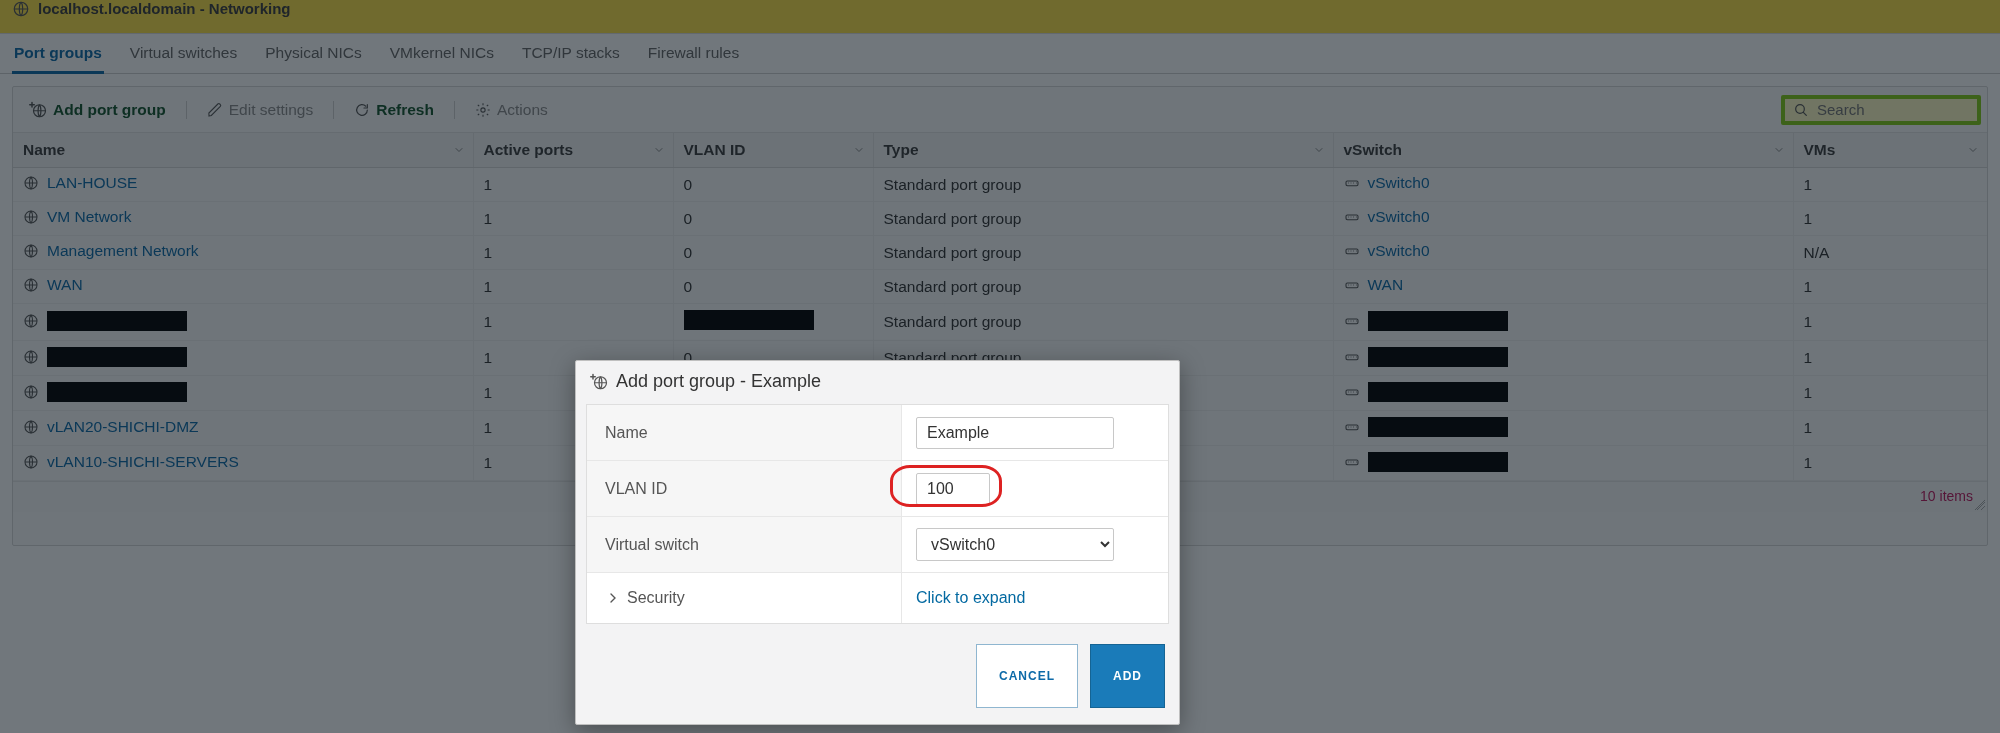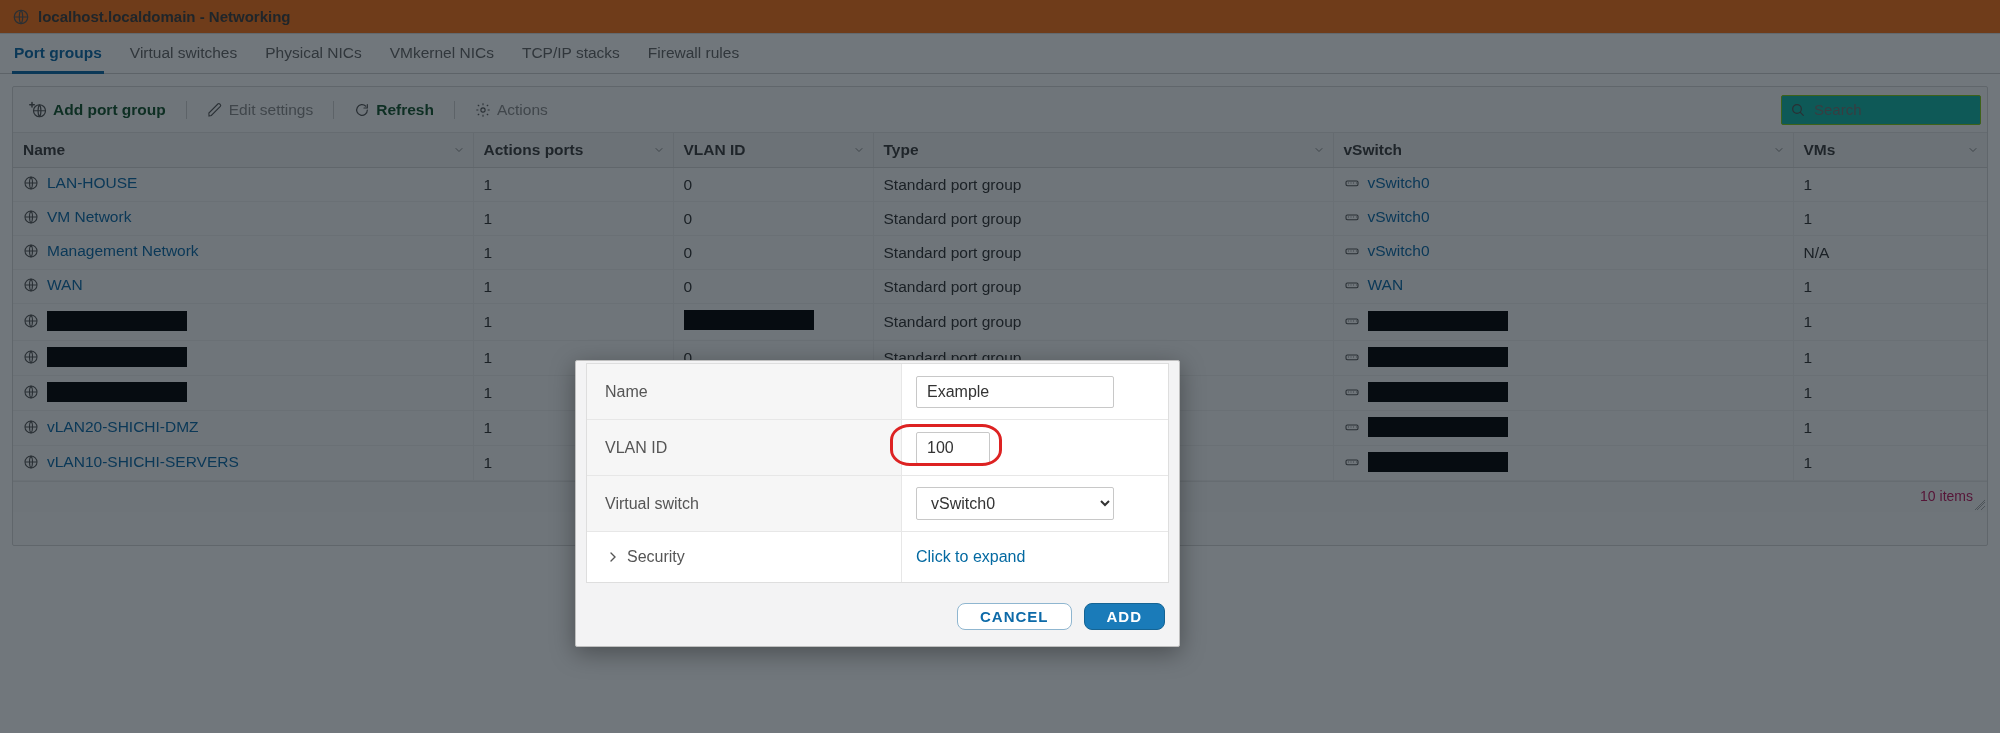--- a/index.html
+++ b/index.html
@@ -7,25 +7,24 @@
     margin: 0; padding: 0;
     width: 2000px; height: 733px;
     font-family: "Helvetica Neue", Helvetica, Arial, sans-serif;
     font-size: 17px;
     color: #333;
     background: #fff;
     overflow: hidden;
   }
   
   .titlebar {
-    background: #f97316;
+    background: #fde047;
     border-bottom: 1px solid #ddd;
     height: 34px;
     display: flex;
-    align-items: center;
     padding: 0 12px;
     gap: 8px;
   }
   .titlebar .icon {
     width: 18px; height: 18px; color: #555; flex: 0 0 auto;
   }
   .titlebar .title { font-weight: 600; font-size: 15px; color: #3c3c3c; }
   
   .tabs {
     display: flex;
@@ -74,22 +73,22 @@
     font-size: 15.5px;
     cursor: pointer;
     border-radius: 2px;
   }
   .tbtn.link { color: #14532d; font-weight: 600; }
   .tbtn.muted { color: #8a8a8a; }
   .tsep { width: 1px; height: 18px; background: #cfcfcf; margin: 0 6px; }
   .spacer { flex: 1; }
   .search-wrap {
     display: flex; align-items: center;
-    border: 1px solid #84cc16;
-    background: #14b8a6;
+    border: 4px solid #84cc16;
+    background: #fef9c3;
     border-radius: 2px;
     height: 30px;
     padding: 0 8px;
     width: 200px;
     gap: 6px;
   }
   .search-wrap input {
     border: none; outline: none; font-size: 15px; flex: 1;
     background: transparent;
   }
@@ -228,25 +227,25 @@
     pointer-events: none;
   }
 
   .modal-footer {
     display: flex;
     justify-content: flex-end;
     gap: 12px;
     padding: 12px 14px 16px;
   }
   .btn {
-    font-size: 15px;
+    font-size: 12px;
     letter-spacing: 1px;
     font-weight: 600;
-    padding: 4px 22px;
-    border-radius: 8px;
+    padding: 24px 22px;
+    border-radius: 0;
     cursor: pointer;
     border: 1px solid transparent;
   }
   .btn.secondary {
     color: #0d6aa8;
     background: #fff;
     border: 1px solid #8fb6d0;
   }
   .btn.primary {
     color: #fff;
@@ -357,21 +356,21 @@
         <col class="c-vlan">
       <col class="c-type">
         <col class="c-vswitch">
         <col class="c-vms">
     </colgroup>
     <thead>
         <tr id="thead-row">
           <th><span>Name</span><svg class="sort-chevron">
               <use href="#i-chevron-down"></use>
             </svg></th>
-          <th><span>Actions ports</span><svg class="sort-chevron">
+          <th><span>Active ports</span><svg class="sort-chevron">
               <use href="#i-chevron-down"></use>
             </svg></th>
           <th><span>VLAN ID</span><svg class="sort-chevron">
               <use href="#i-chevron-down"></use>
             </svg></th>
           <th><span>Type</span><svg class="sort-chevron">
               <use href="#i-chevron-down"></use>
             </svg></th>
           <th><span>vSwitch</span><svg class="sort-chevron">
               <use href="#i-chevron-down"></use>
@@ -551,20 +550,26 @@
     <span>10 items</span>
     <svg class="resize-grip" viewBox="0 0 10 10">
       <path d="M2 10L10 2M6 10l4-4M0 10l10-10" stroke="currentColor" stroke-width="1" fill="none"></path>
     </svg>
   </div>
 </div>
 
 <div class="overlay"></div>
 
 <div class="modal">
+  <div class="modal-header">
+    <svg class="icon18">
+        <use href="#i-plus-network"></use>
+      </svg>
+    <span>Add port group - Example</span>
+  </div>
   <div class="modal-body">
     <div class="form-row">
       <div class="form-label">Name</div>
       <div class="form-field">
         <input type="text" class="w-full" value="Example" style="">
       </div>
     </div>
     <div class="form-row" style="position:relative">
       <div class="form-label">VLAN ID</div>
       <div class="form-field" style="position:relative">

